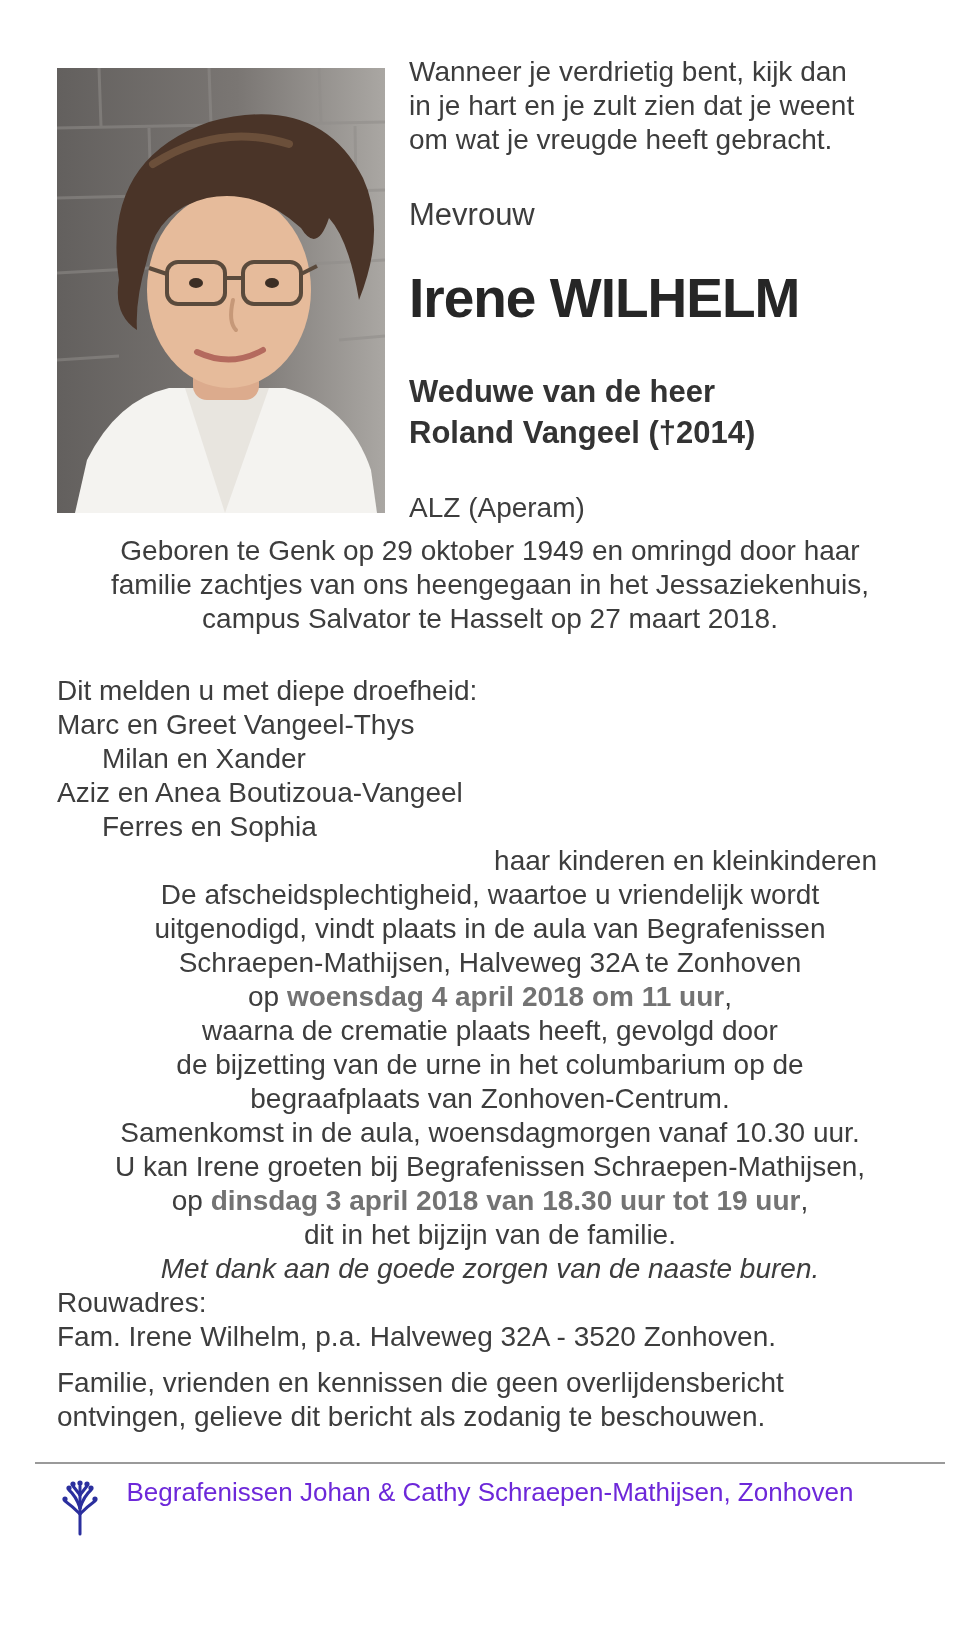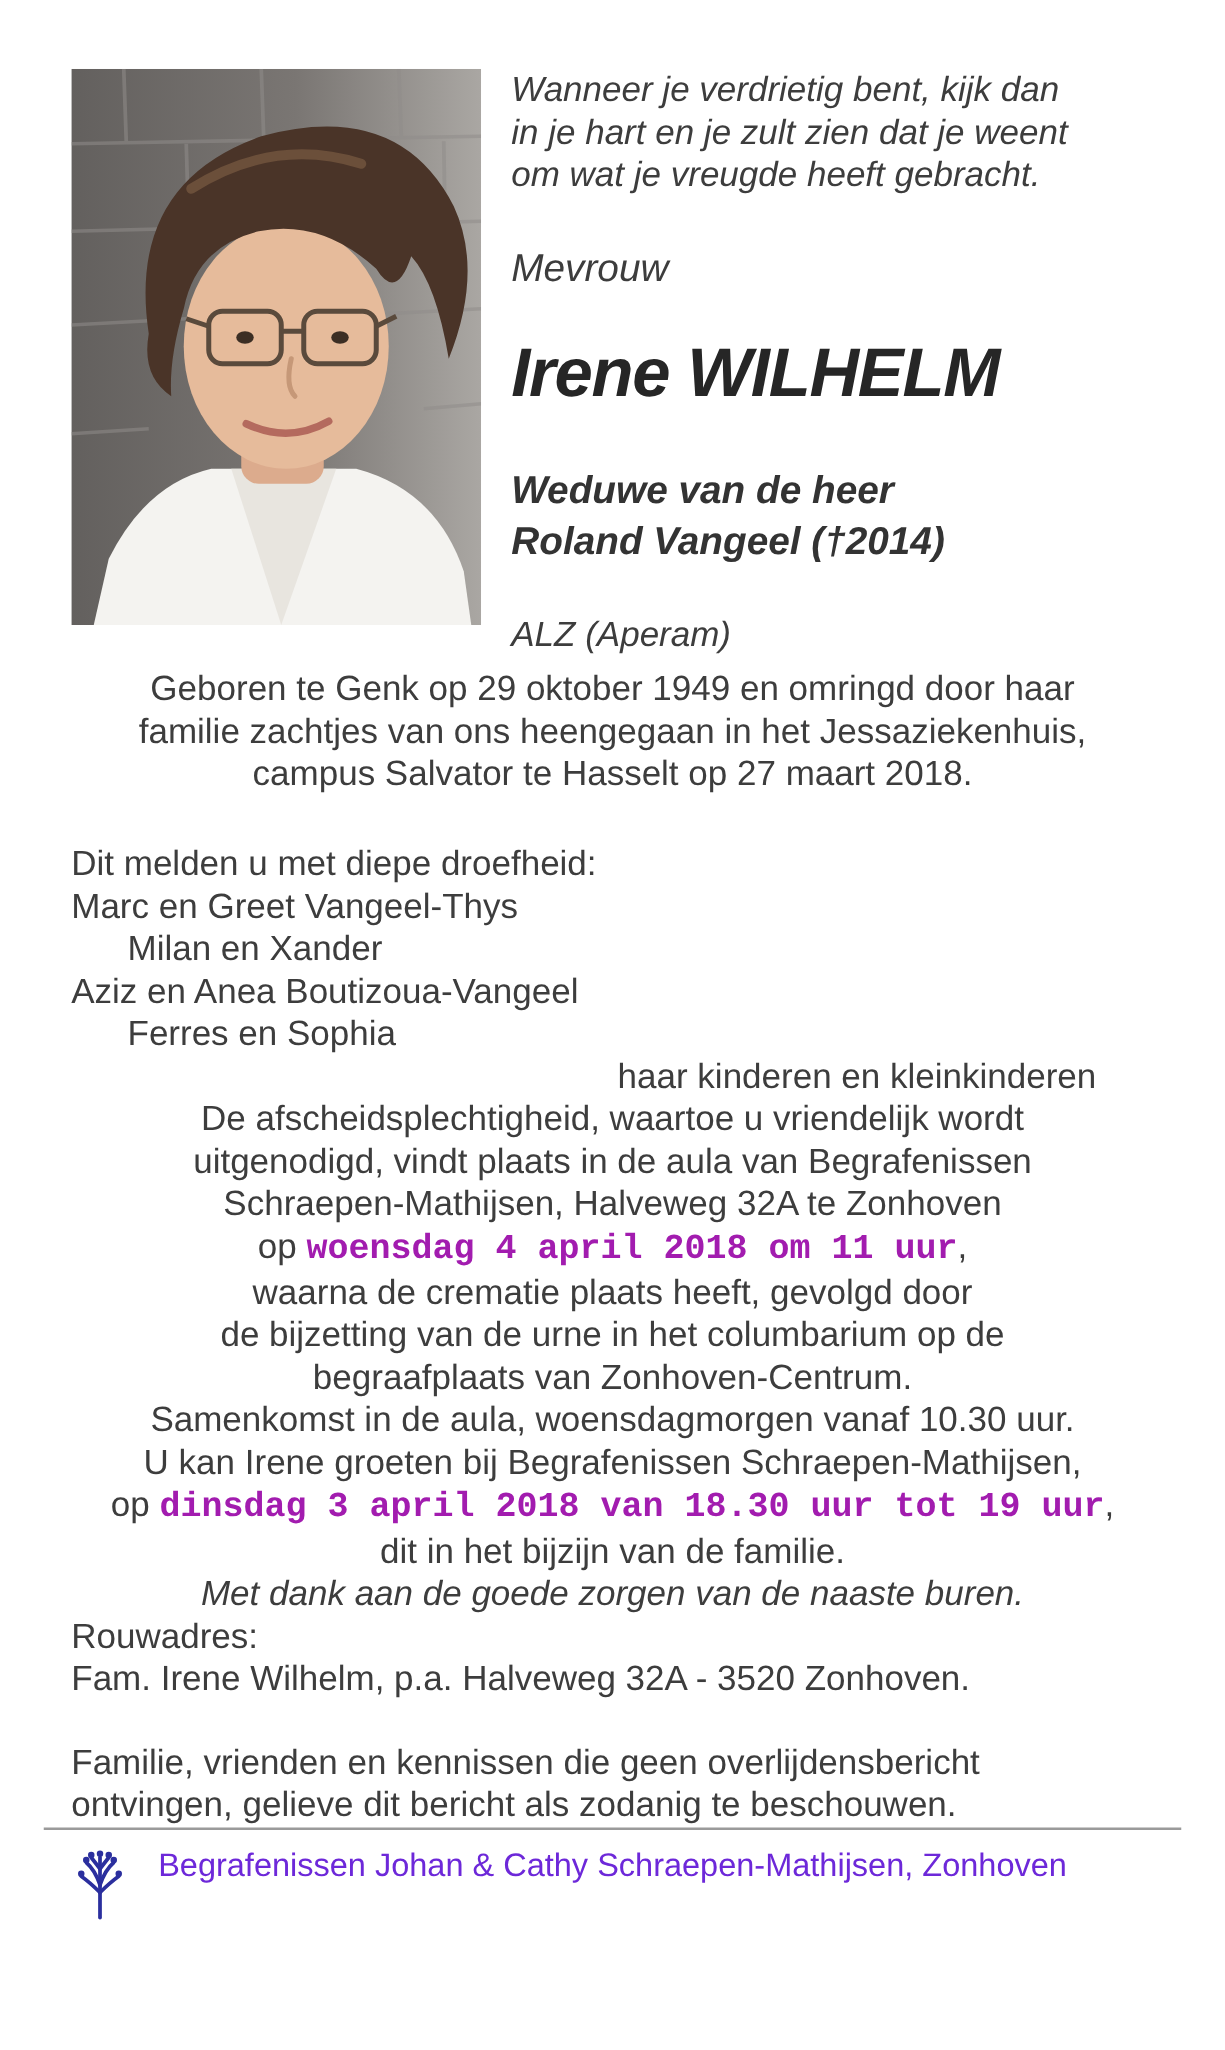--- a/index.html
+++ b/index.html
@@ -6,21 +6,21 @@
   html, body { background: #ffffff; }
   body {
     width: 980px; height: 1640px;
     font-family: "Liberation Sans", sans-serif;
     color: #3d3d3d;
     position: relative;
     overflow: hidden;
   }
   .page { position: relative; width: 980px; height: 1640px; padding: 55px 57px 0 57px; }
 
-  .top-section { display: flex; align-items: flex-start; font-style: italic; }
+  .top-section { display: flex; align-items: center; }
   .photo-frame { flex: 0 0 328px; width: 328px; height: 445px; overflow: hidden; }
   .photo-frame svg { display: block; }
 
   .right-col { margin-left: 24px; padding-top: 0; }
   .poem { font-size: 28px; line-height: 34px; }
   .salutation { margin-top: 40px; font-size: 31px; }
   .deceased-name {
     margin-top: 36px;
     font-size: 55px; font-weight: bold; color: #262626;
     letter-spacing: -1px; line-height: 58px;
@@ -29,25 +29,25 @@
   .profession-block { margin-top: 36px; font-size: 28px; line-height: 37px; text-align: center; width: fit-content; }
 
   .announcement { margin-top: 8px; text-align: center; font-size: 28px; line-height: 34px; }
 
   .family-block { margin-top: 38px; font-size: 28px; line-height: 34px; }
   .family-line { }
   .indent-1 { padding-left: 45px; }
   .family-closing { text-align: right; padding-right: 46px; }
 
   .ceremony-block { text-align: center; font-size: 28px; line-height: 34px; }
-  .bold { font-weight: bold; color: #a21caf; font-family: Liberation Mono, monospace; }
+  .bold { font-weight: bold; color: #737373; }
   .italic-line { font-style: italic; }
 
   .address-block { font-size: 28px; line-height: 34px; text-align: left; }
-  .notice-block { margin-top: 33px; font-size: 28px; line-height: 34px; text-align: left; }
+  .notice-block { margin-top: 12px; font-size: 28px; line-height: 34px; text-align: left; }
 
   .footer-area { position: absolute; left: 0; top: 1462px; width: 980px; }
   .footer-rule { margin: 0 35px; border-top: 2px solid #9a9a9a; }
   .footer-content { position: relative; margin-top: 12px; }
   .tree-logo { position: absolute; left: 58px; top: 2px; width: 44px; height: 58px; }
   .footer-text { text-align: center; font-size: 26px; line-height: 33px; color: #6d28d9; }
 </style>
 </head>
 <body>
 

